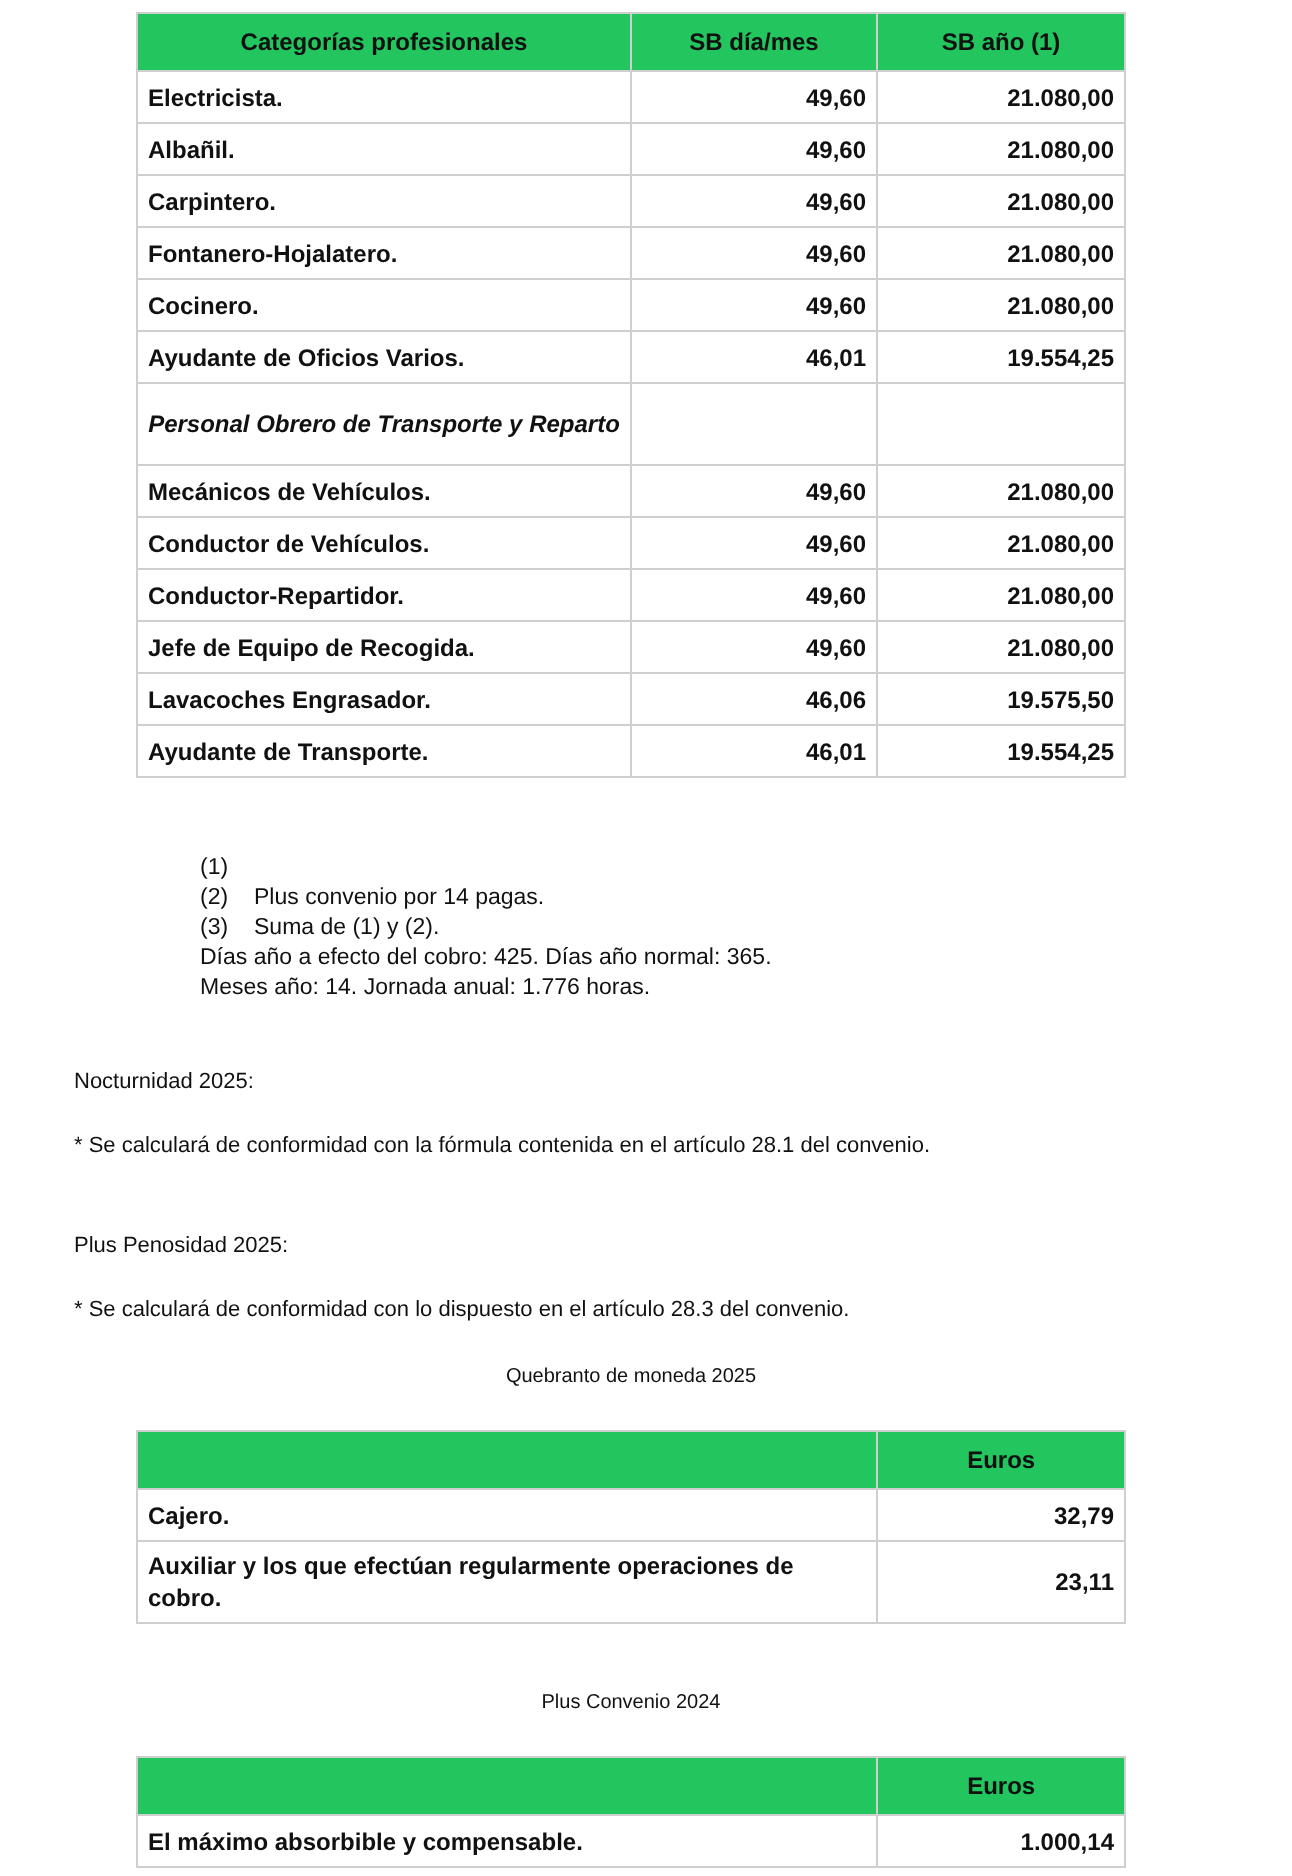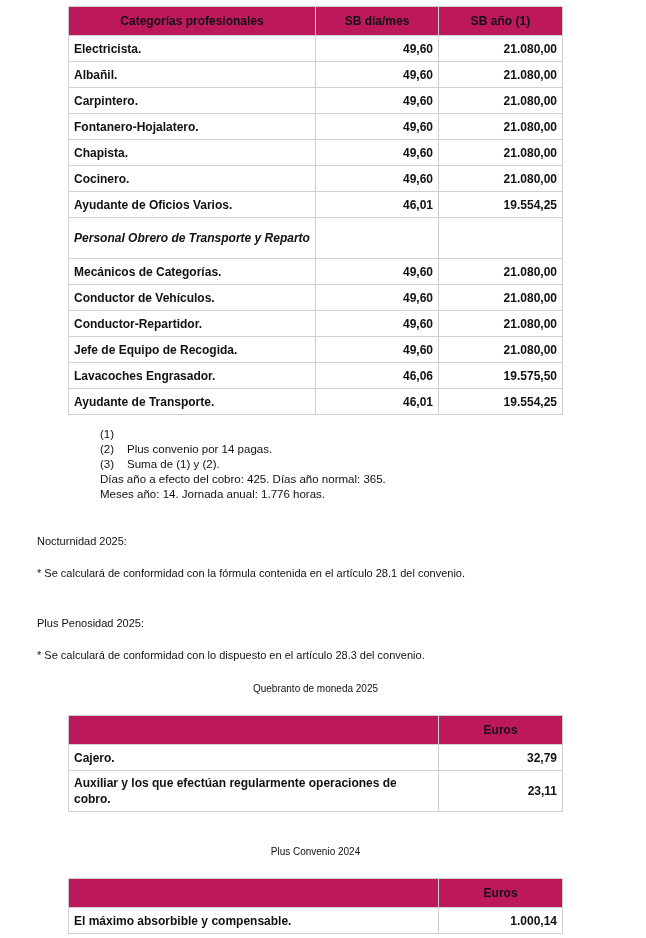--- a/index.html
+++ b/index.html
@@ -1,19 +1,19 @@
 <!DOCTYPE html>
 <html><head>
 <meta charset="utf-8">
 <style>
   html, body { margin:0; padding:0; background:#ffffff; }
   body { width:646px; height:938px; position:relative; font-family:"Liberation Sans", sans-serif; color:#111; overflow:hidden; }
   table { border-collapse:collapse; position:absolute; left:68px; font-family:"Liberation Sans", sans-serif; }
   td, th { border:1px solid #cfcfcf; padding:0 5px; font-size:12px; line-height:16px;font-weight:bold; }
-  th { background:#be185d; font-weight:bold; font-size:12px; text-align:center; height:28px; }
+  th { background:#22c55e; font-weight:bold; font-size:12px; text-align:center; height:28px; }
   td { height:25px; }
   td.num { text-align:right; }
   td.section { font-style:italic; text-align:center; height:40px; }
   #t1 { top:6px; width:495px; }
   #t1 col.c1 { width:247px; } #t1 col.c2 { width:123px; } #t1 col.c3 { width:124px; }
   .notes { position:absolute; left:100px; top:427px; font-size:11.5px; line-height:15px; }
   .notes .n { display:flex; }
   .notes .n span.k { width:27px; }
   .notes .plain { margin-left:0; }
   p.body { position:absolute; left:6px; width:620px; margin:4px; font-size:11px; line-height:18px; text-align:justify; }
@@ -55,41 +55,36 @@
         <td>Carpintero.</td>
         <td class="num">49,60</td>
         <td class="num">21.080,00</td>
       </tr>
     <tr>
         <td>Fontanero-Hojalatero.</td>
         <td class="num">49,60</td>
         <td class="num">21.080,00</td>
       </tr>
     <tr>
-        <td>Chapista.</td>
-        <td class="num">49,60</td>
-        <td class="num">21.080,00</td>
-      </tr>
-    <tr>
         <td>Cocinero.</td>
         <td class="num">49,60</td>
         <td class="num">21.080,00</td>
       </tr>
     <tr>
         <td>Ayudante de Oficios Varios.</td>
         <td class="num">46,01</td>
         <td class="num">19.554,25</td>
       </tr>
     <tr>
         <td class="section">Personal Obrero de Transporte y Reparto</td>
         <td></td>
         <td></td>
       </tr>
     <tr>
-        <td>Mecánicos de Categorías.</td>
+        <td>Mecánicos de Vehículos.</td>
         <td class="num">49,60</td>
         <td class="num">21.080,00</td>
       </tr>
     <tr>
         <td>Conductor de Vehículos.</td>
         <td class="num">49,60</td>
         <td class="num">21.080,00</td>
       </tr>
     <tr>
         <td>Conductor-Repartidor.</td>

